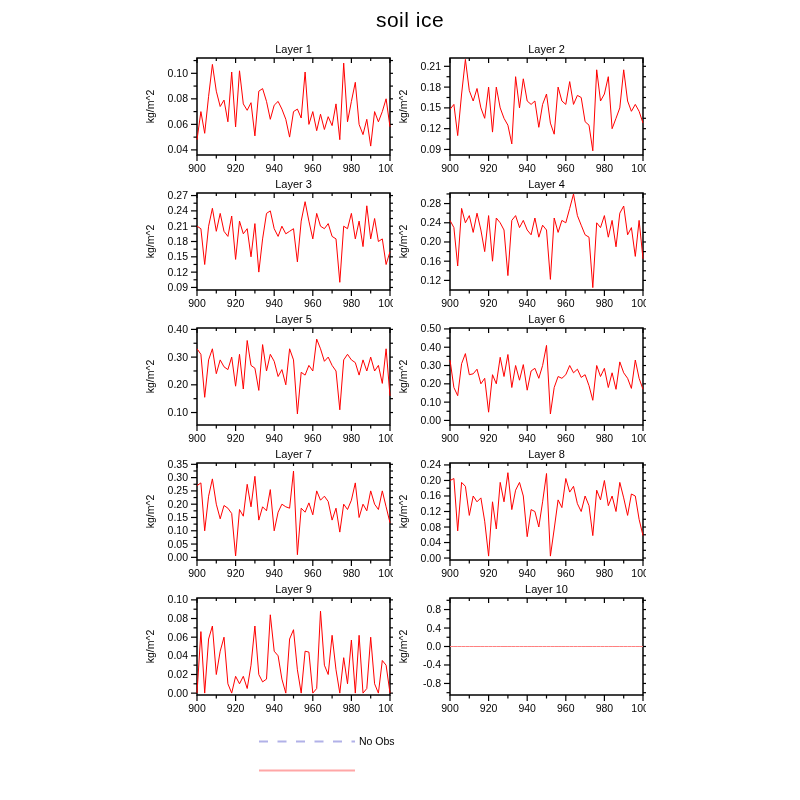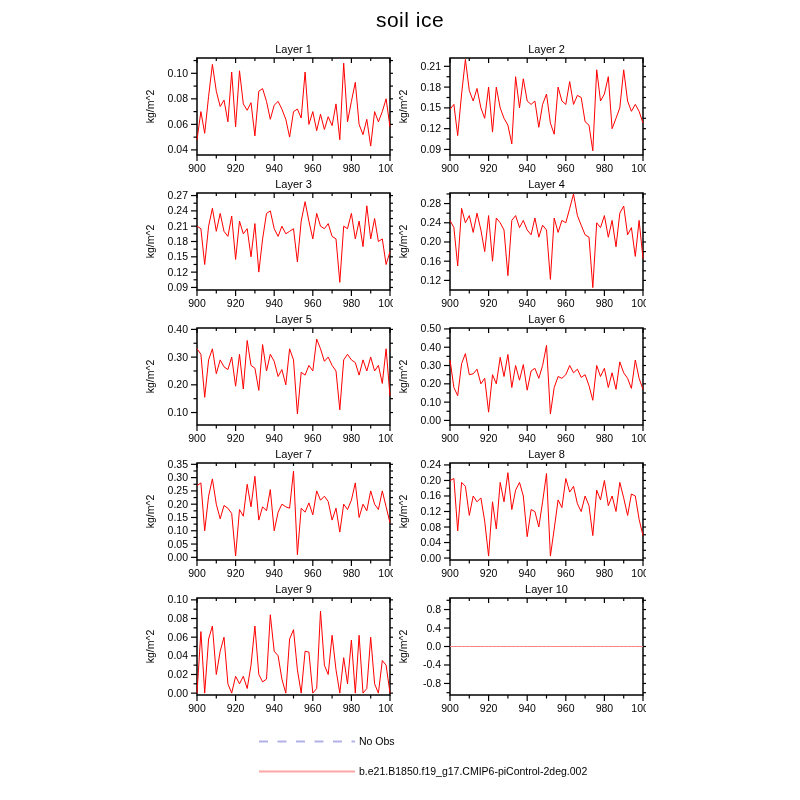--- a/index.html
+++ b/index.html
@@ -669,15 +669,14 @@
   <div class="legend-row" id="legend-row-noobs">
     <svg class="swatch" width="96" height="11">
       <line x1="0" y1="5.5" x2="96" y2="5.5" stroke-width="2" stroke-dasharray="9 9.5" stroke="#b1b1e8"></line>
     </svg>
     <span class="legend-label">No Obs</span>
   </div>
   <div class="legend-row" id="legend-row-case">
     <svg class="swatch" width="96" height="11">
       <line x1="0" y1="5.5" x2="96" y2="5.5" stroke-width="2" stroke="#ffa6a6"></line>
     </svg>
-    <span class="legend-label">b.e21.B1850.f19_g17.CMIP6-piControl-2deg.002</span>
   </div>
 </div>
 
 </body></html>

